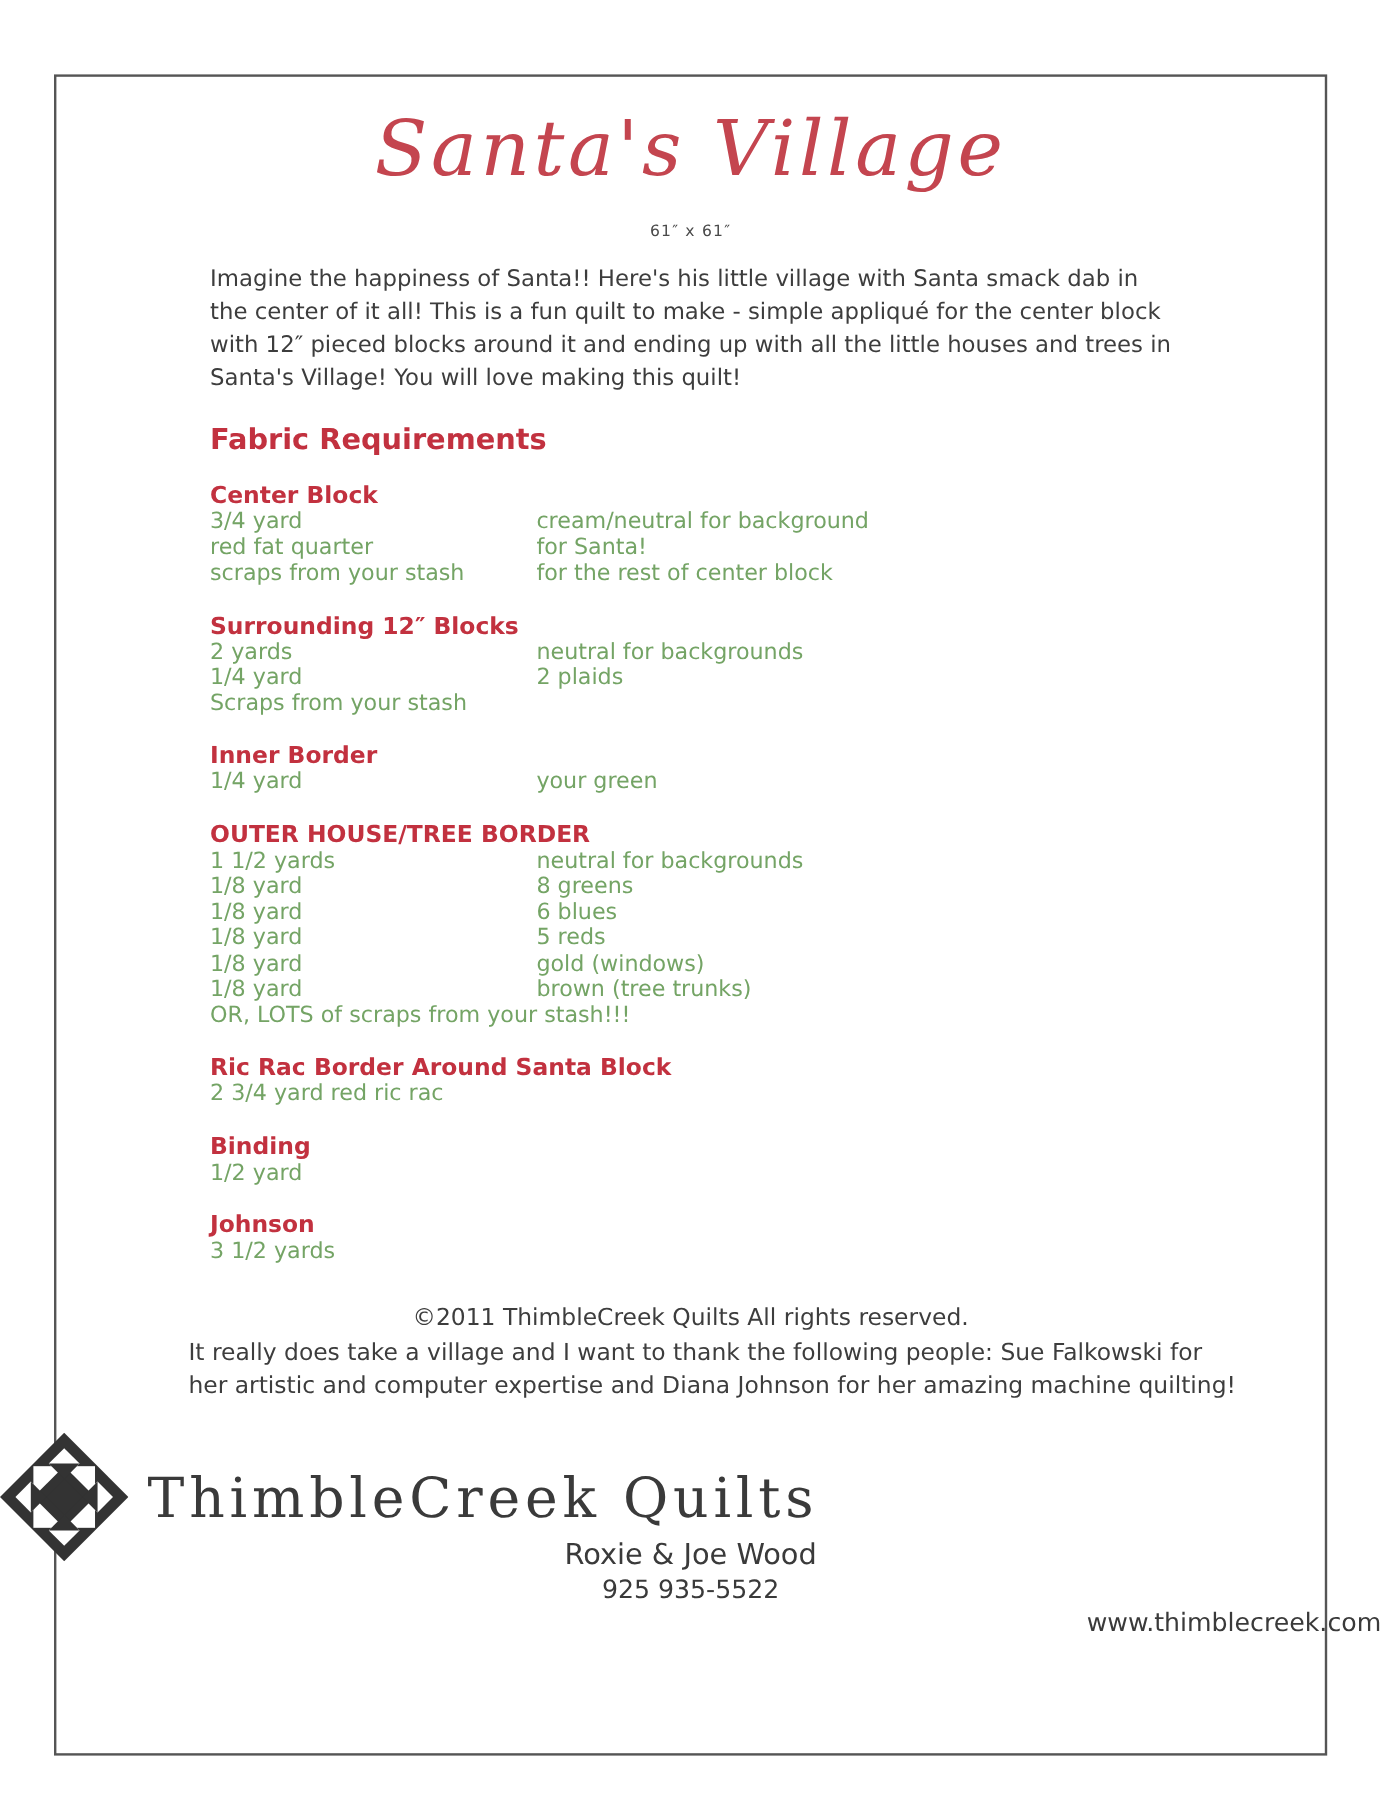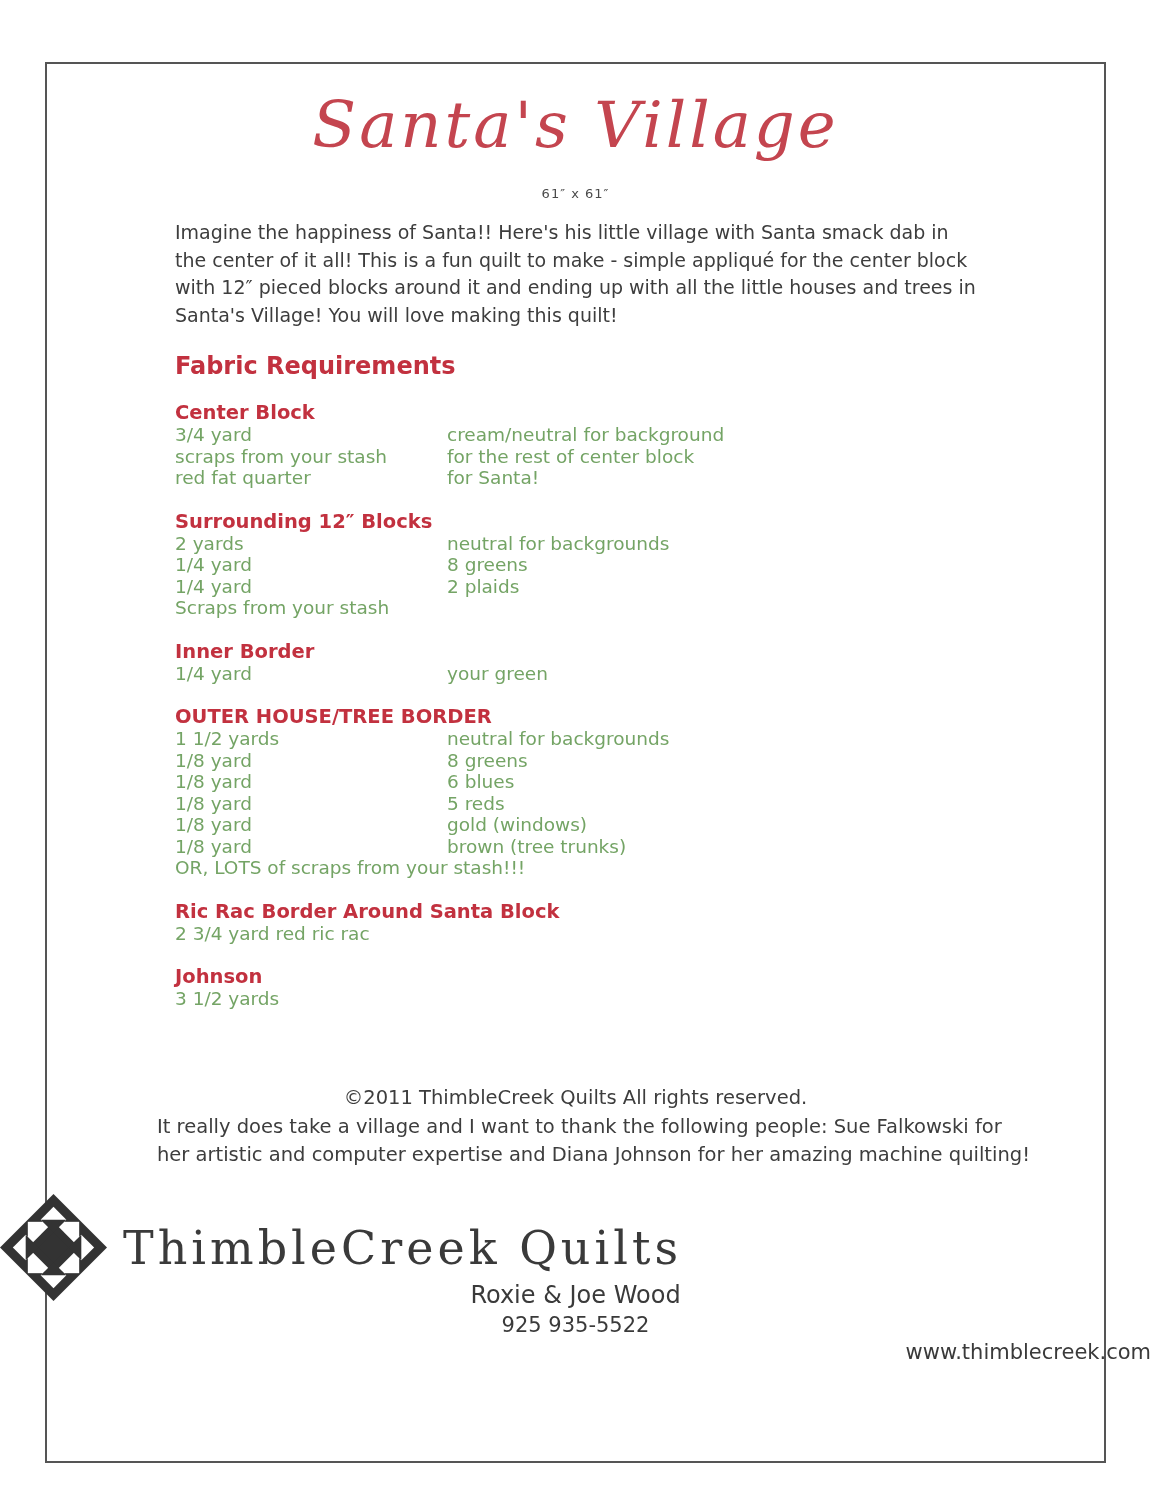--- a/index.html
+++ b/index.html
@@ -88,47 +88,50 @@
 <div class="size-label">61″ x 61″</div>
 
 <p class="intro">Imagine the happiness of Santa!!  Here's his little village with Santa smack dab in the center of it all!  This is a fun quilt to make - simple appliqué for the center block with 12″ pieced blocks around it and ending up with all the little houses and trees in Santa's Village!  You will love making this quilt!</p>
 
 <h2 class="fr-heading">Fabric Requirements</h2>
 
 <div class="sections" id="sections">
     <div class="section">
       <h3 class="sec-title">Center Block</h3>
       <div class="req-row"><span class="qty">3/4 yard</span><span class="desc">cream/neutral for background</span></div>
+      <div class="req-row"><span class="qty">red fat quarter</span><span class="desc">for Santa!</span></div>
       <div class="req-row"><span class="qty">scraps from your stash</span><span class="desc">for the rest of center block</span></div>
-      <div class="req-row"><span class="qty">red fat quarter</span><span class="desc">for Santa!</span></div>
     </div>
     <div class="section">
       <h3 class="sec-title">Surrounding 12″ Blocks</h3>
       <div class="req-row"><span class="qty">2 yards</span><span class="desc">neutral for backgrounds</span></div>
-      <div class="req-row"><span class="qty">1/4 yard</span><span class="desc">8 greens</span></div>
       <div class="req-row"><span class="qty">1/4 yard</span><span class="desc">2 plaids</span></div>
       <div class="req-row"><span class="qty">Scraps from your stash</span></div>
     </div>
     <div class="section">
       <h3 class="sec-title">Inner Border</h3>
       <div class="req-row"><span class="qty">1/4 yard</span><span class="desc">your green</span></div>
     </div>
     <div class="section">
       <h3 class="sec-title">OUTER HOUSE/TREE BORDER</h3>
       <div class="req-row"><span class="qty">1 1/2 yards</span><span class="desc">neutral for backgrounds</span></div>
       <div class="req-row"><span class="qty">1/8 yard</span><span class="desc">8 greens</span></div>
       <div class="req-row"><span class="qty">1/8 yard</span><span class="desc">6 blues</span></div>
       <div class="req-row"><span class="qty">1/8 yard</span><span class="desc">5 reds</span></div>
       <div class="req-row"><span class="qty">1/8 yard</span><span class="desc">gold (windows)</span></div>
       <div class="req-row"><span class="qty">1/8 yard</span><span class="desc">brown (tree trunks)</span></div>
       <div class="req-row"><span class="qty">OR, LOTS of scraps from your stash!!!</span></div>
     </div>
     <div class="section">
       <h3 class="sec-title">Ric Rac Border Around Santa Block</h3>
       <div class="req-row"><span class="qty">2 3/4 yard red ric rac</span></div>
+    </div>
+    <div class="section">
+      <h3 class="sec-title">Binding</h3>
+      <div class="req-row"><span class="qty">1/2 yard</span></div>
     </div>
     <div class="section">
       <h3 class="sec-title">Johnson</h3>
       <div class="req-row"><span class="qty">3 1/2 yards</span></div>
     </div>
   </div>
 
 <div class="copyright">©2011 ThimbleCreek Quilts All rights reserved.</div>
 
 <p class="ack">It really does take a village and I want to thank the following people: Sue Falkowski for her artistic and computer expertise and Diana Johnson for her amazing machine quilting!</p>

